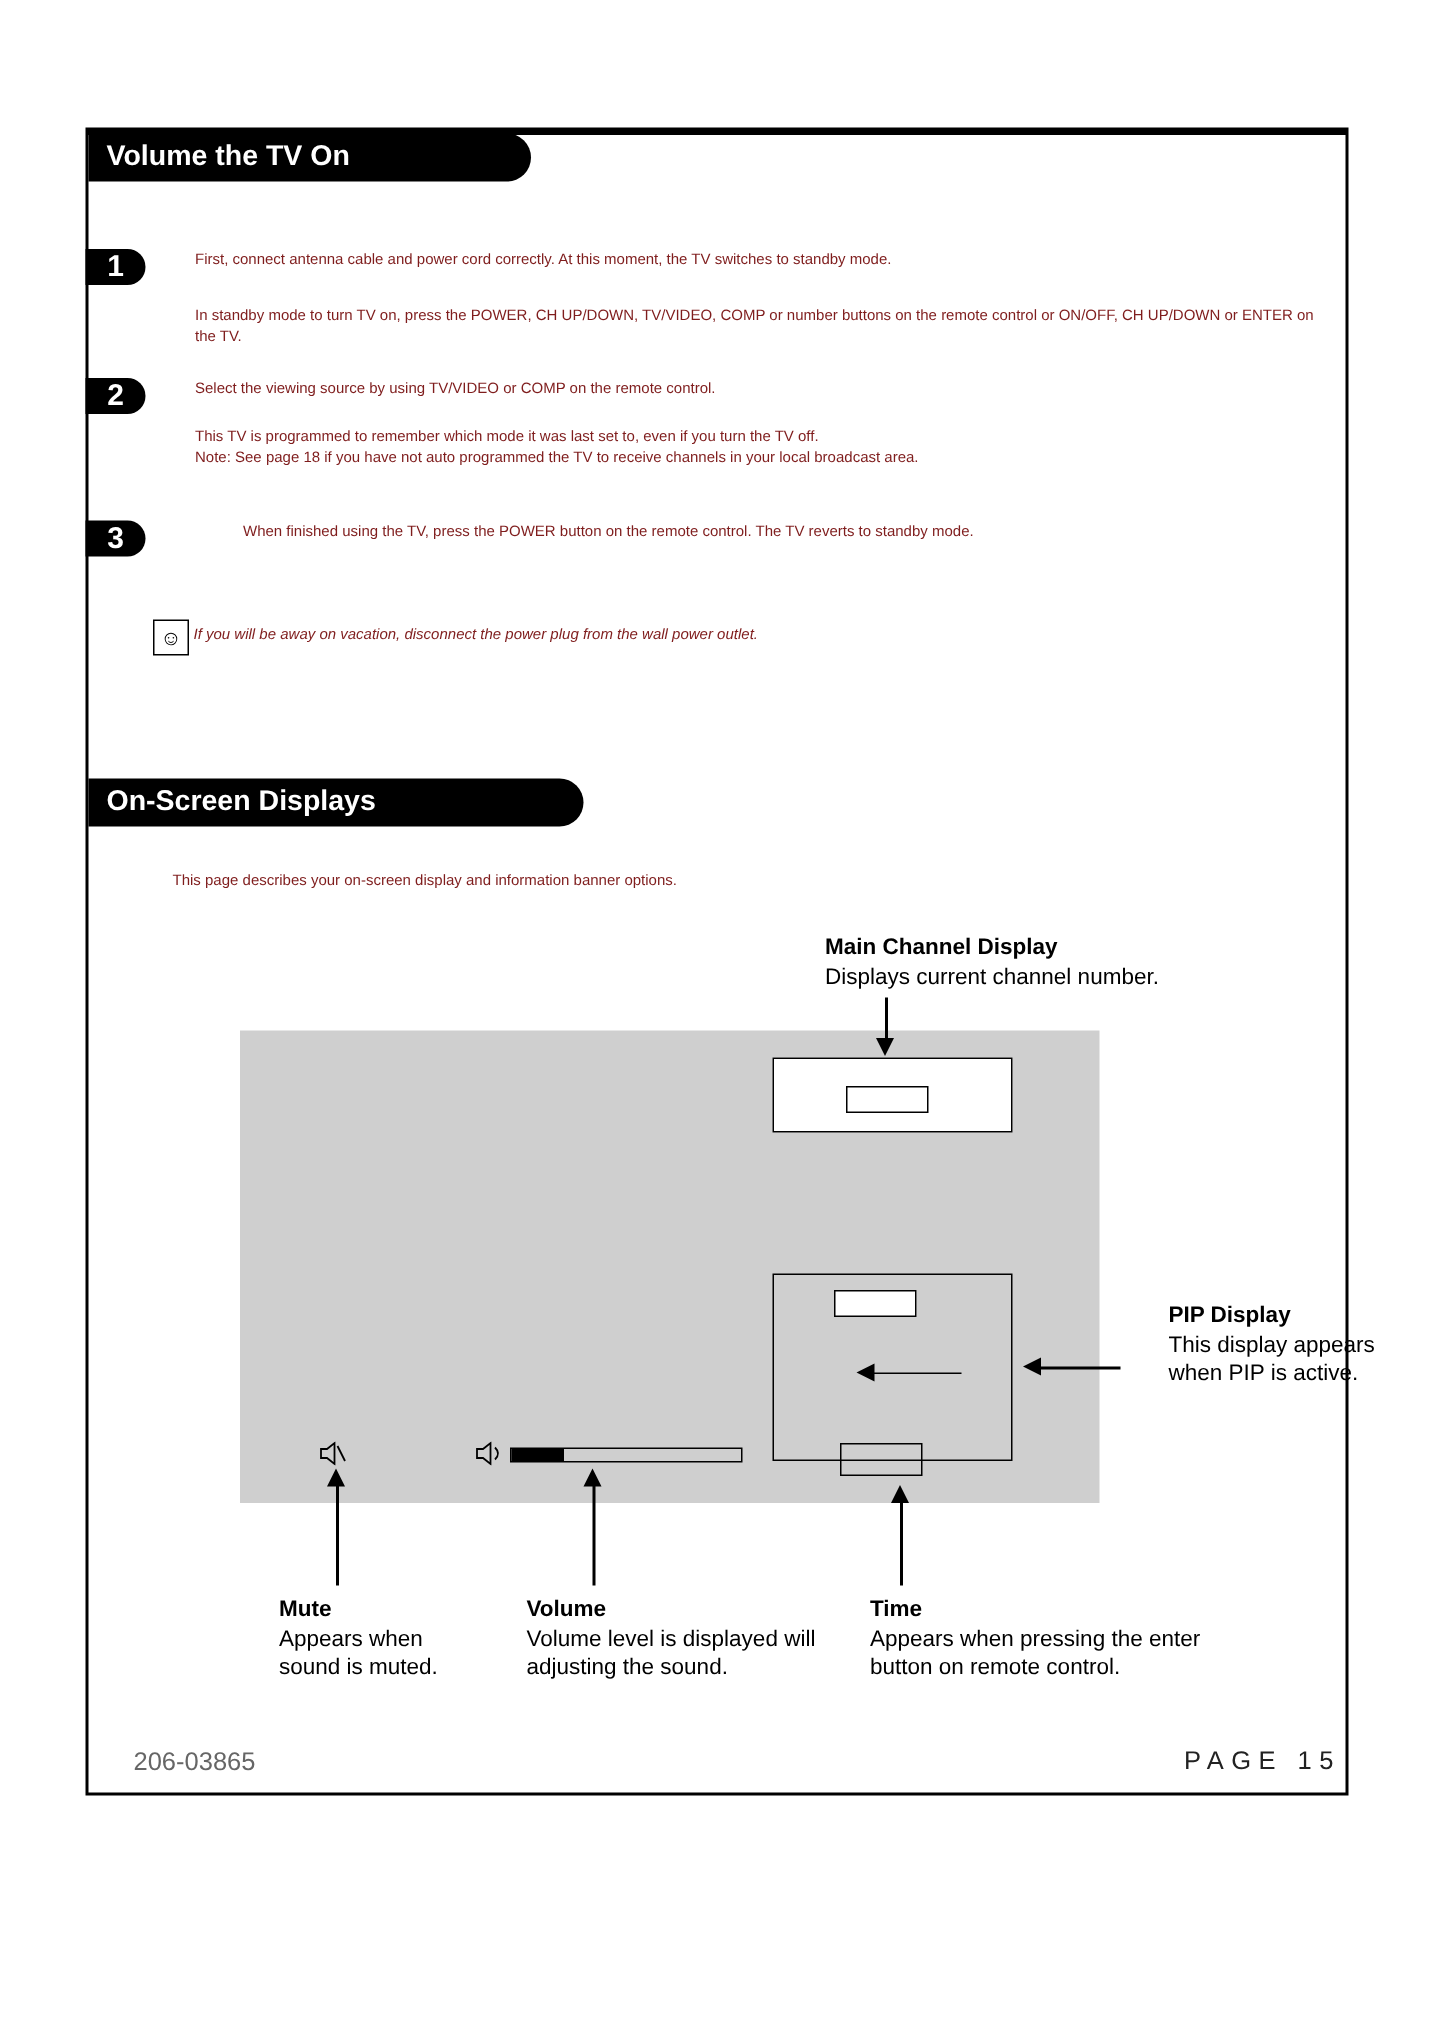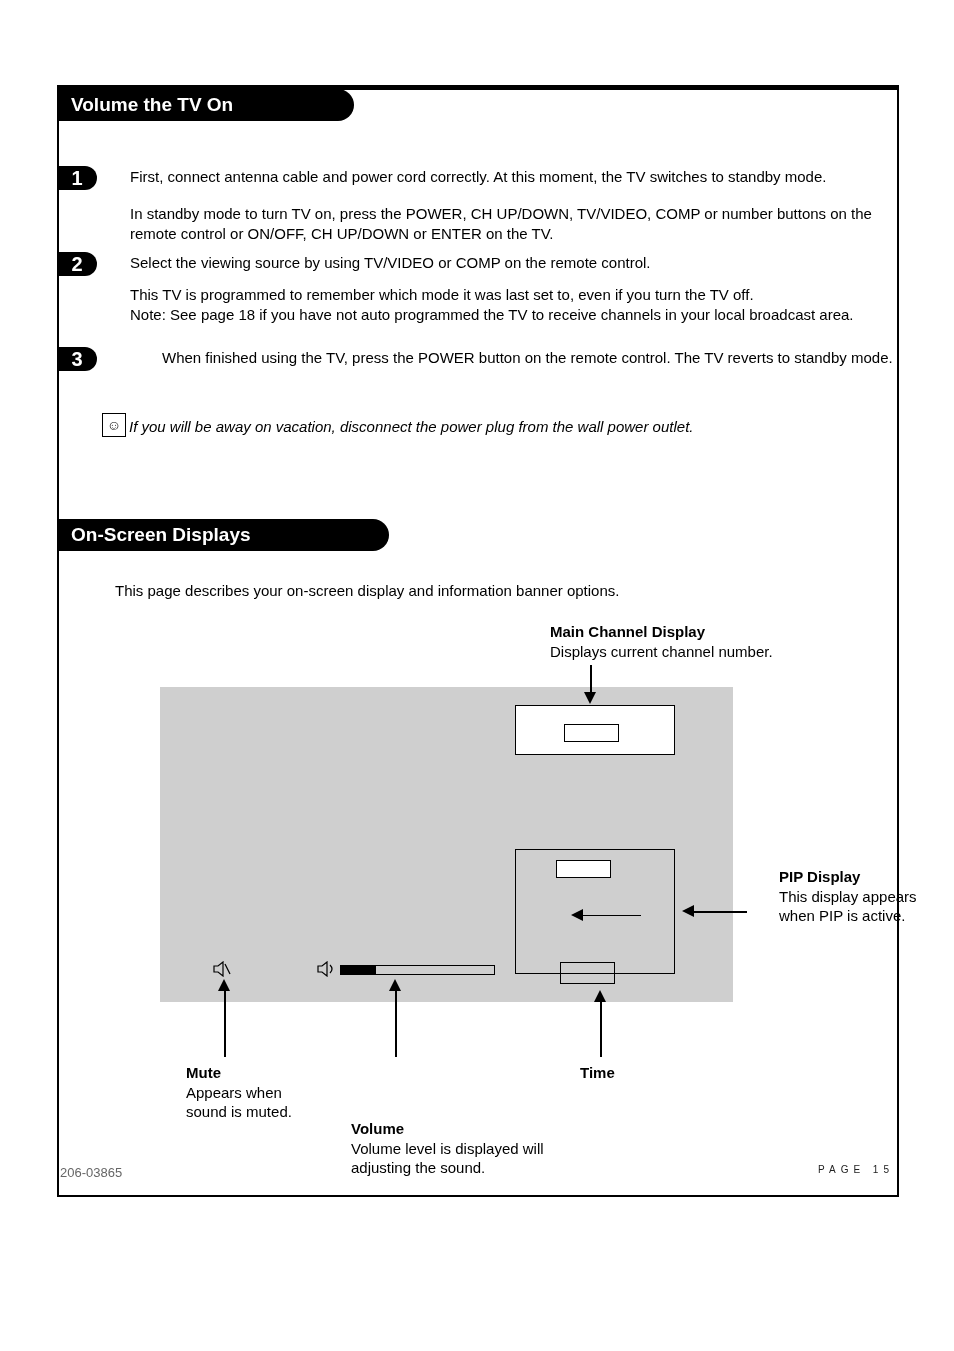--- a/index.html
+++ b/index.html
@@ -39,23 +39,23 @@
     color: #fff;
     font-weight: bold;
     font-size: 20px;
     text-align: center;
     border-radius: 0 14px 14px 0;
     line-height: 24px;
     font-family: Arial, sans-serif;
   }
   .body-text {
     position: absolute;
-    font-size: 15px;
+    font-size: 10px;
     line-height: 1.35;
-    color: #000000;
+    color: #7f1d1d;
     font-stretch: condensed;
   }
   .tip-box {
     position: absolute;
     left: 102px;
     top: 413px;
     width: 24px;
     height: 24px;
     border: 1px solid #000;
     display: flex;
@@ -134,28 +134,29 @@
   }
   .spk-icon {
     position: absolute;
     font-size: 14px;
     color: #000;
   }
   .footer-left {
     position: absolute;
     left: 60px;
     top: 1165px;
-    font-size: 13px;
+    font-size: 17px;
     color: #666;
+    padding-left: 29px;
   }
   .footer-right {
     position: absolute;
     right: 60px;
     top: 1164px;
-    font-size: 10px;
+    font-size: 17px;
     letter-spacing: 5px;
     color: #222;
   }
 </style>
 </head>
 <body>
 
 <div class="page-border"></div>
 
 <div class="section-heading heading1">Volume the TV On</div>
@@ -230,27 +231,28 @@
 <div class="arrow-line" style="left:692px; top:911px; width:55px; height:1.5px;"></div>
 <div class="arrow-head-left" style="left:682px; top:905px;"></div>
 
 <div class="label-block" style="left:186px; top:1063px; width:140px;">
   <b>Mute</b><br>
   <span>Appears when sound is muted.</span>
 </div>
 <div class="arrow-line" style="left:224px; top:989px; width:1.5px; height:68px;"></div>
 <div class="arrow-head-up" style="left:218px; top:979px;"></div>
 
-<div class="label-block" style="left:351px; top:1119px; width:210px;">
+<div class="label-block" style="left:351px; top:1063px; width:210px;">
   <b>Volume</b><br>
   <span>Volume level is displayed will adjusting the sound.</span>
 </div>
 <div class="arrow-line" style="left:395px; top:989px; width:1.5px; height:68px;"></div>
 <div class="arrow-head-up" style="left:389px; top:979px;"></div>
 
 <div class="label-block" style="left:580px; top:1063px; width:250px;">
   <b>Time</b><br>
+  <span>Appears when pressing the enter button on remote control.</span>
 </div>
 <div class="arrow-line" style="left:600px; top:1000px; width:1.5px; height:57px;"></div>
 <div class="arrow-head-up" style="left:594px; top:990px;"></div>
 
 <div class="footer-left">206-03865</div>
 <div class="footer-right">PAGE 15</div>
 
 </body></html>

